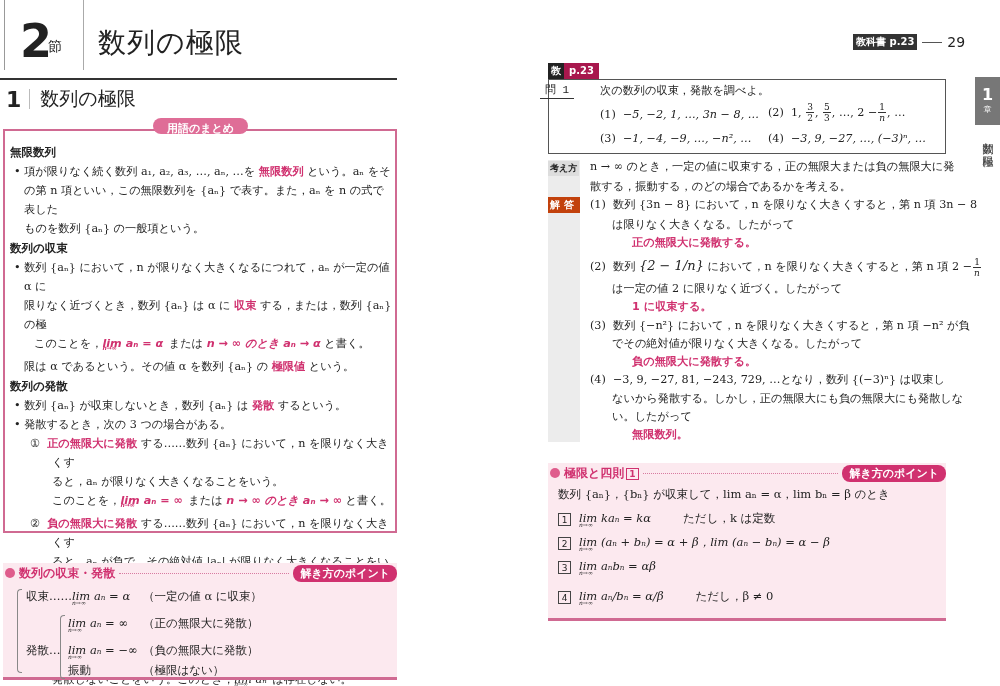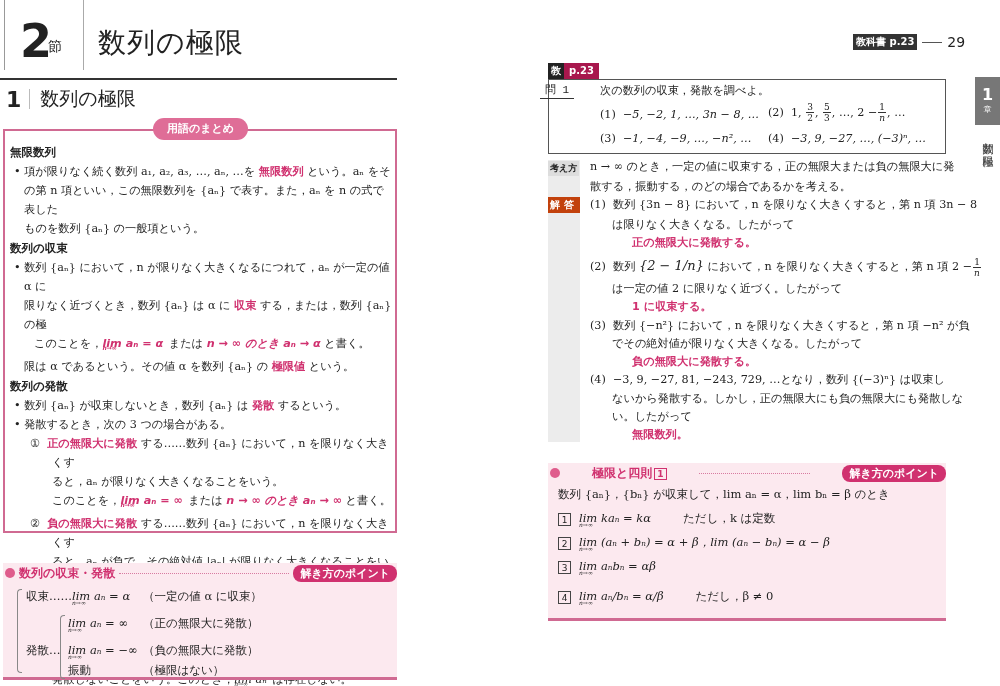--- a/index.html
+++ b/index.html
@@ -16,21 +16,21 @@
   .sec-head .setsu { position: absolute; left: 48px; top: 38px; font-size: 14px; }
   .sec-head .divider { position: absolute; left: 83px; top: 0; width: 1px; height: 70px; background: #aaa; }
   .sec-head .title { position: absolute; left: 98px; top: 24px; font-size: 28px; color: #222; letter-spacing: 1px; }
   .rule { position: absolute; left: 0; top: 78px; width: 397px; height: 2px; background: #333; }
   .sub-head { position: absolute; left: 6px; top: 84px; height: 30px; display: flex; align-items: center; }
   .sub-head .n { font-size: 22px; font-weight: bold; font-family: "DejaVu Sans", "Liberation Sans", sans-serif; }
   .sub-head .bar { width: 1px; height: 20px; background: #bbb; margin: 0 10px 0 8px; }
   .sub-head .t { font-size: 19px; }
 
   .terms-box { position: absolute; left: 3px; top: 129px; width: 394px; height: 404px; border: 2px solid #d06a92; }
-  .terms-tab { position: absolute; left: 153px; top: 118px; width: 95px; height: 22px; background: #df6d97; color: #fff; border-radius: 11px; font-size: 11px; font-weight: bold; text-align: center; line-height: 22px; font-family: "DejaVu Sans", "Liberation Sans", sans-serif; }
+  .terms-tab { position: absolute; left: 153px; top: 118px; width: 95px; height: 16px; background: #df6d97; color: #fff; border-radius: 11px; font-size: 11px; font-weight: bold; text-align: center; line-height: 22px; font-family: "DejaVu Sans", "Liberation Sans", sans-serif; }
   .terms-content { position: absolute; left: 10px; top: 142px; width: 384px; font-size: 11.2px; line-height: 19px; }
   .terms-content .h { font-weight: bold; font-family: "DejaVu Sans", "Liberation Sans", sans-serif; font-size: 11.5px; margin-top: 1px; }
   .terms-content .b { padding-left: 14px; text-indent: -10px; }
   .terms-content .b::before { content: "• "; }
   .terms-content .ind { padding-left: 14px; }
   .terms-content .case { padding-left: 42px; text-indent: -22px; }
   .terms-content .case-c { padding-left: 42px; }
   .lim { display: inline-block; position: relative; margin-right: 2px; }
   .lim .sub { position: absolute; left: 0; top: 11px; font-size: 6px; line-height: 6px; white-space: nowrap; }
 
@@ -64,21 +64,21 @@
   .frac { display: inline-block; vertical-align: middle; text-align: center; font-size: 9px; line-height: 10px; margin: 0 1px; }
   .frac .nu { display: block; border-bottom: 1px solid #333; padding: 0 1px; }
   .frac .de { display: block; }
 
   .side-col { position: absolute; left: 548px; top: 160px; width: 32px; height: 282px; background: #ececec; }
   .lbl-kangae { position: absolute; left: 548px; top: 161px; font-size: 9px; font-weight: bold; background: #ddd; color: #222; padding: 1px 2px; font-family: "DejaVu Sans", "Liberation Sans", sans-serif; }
   .lbl-kaitou { position: absolute; left: 548px; top: 197px; width: 32px; font-size: 10px; font-weight: bold; background: #c2410c; color: #fff; padding: 1px 2px; text-align: center; letter-spacing: 4px; font-family: "DejaVu Sans", "Liberation Sans", sans-serif; }
   .ans { position: absolute; font-size: 11.2px; line-height: 20px; white-space: nowrap; }
 
   .rule-box { position: absolute; left: 548px; top: 463px; width: 398px; height: 158px; background: #fce9ef; border-bottom: 3px solid #d06a92; }
-  .rule-box .pt-head { width: 398px; gap: 28px; }
+  .rule-box .pt-head { width: 398px; }
   .rb-text { position: absolute; font-size: 11.5px; white-space: nowrap; }
   .sq { display: inline-block; width: 13px; height: 13px; border: 1px solid #444; font-size: 9px; line-height: 12px; text-align: center; font-family: "DejaVu Sans", "Liberation Sans", sans-serif; margin-right: 8px; vertical-align: middle; }
 </style>
 </head>
 <body>
 
 <div class="left">
   <div class="sec-head">
     <div class="vbar"></div>
     <div class="num">2</div>

